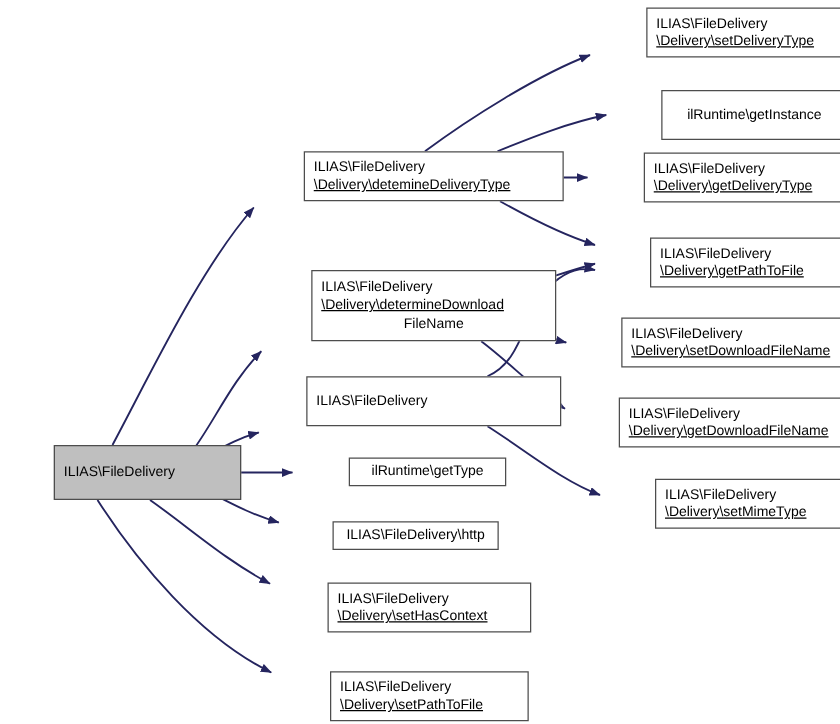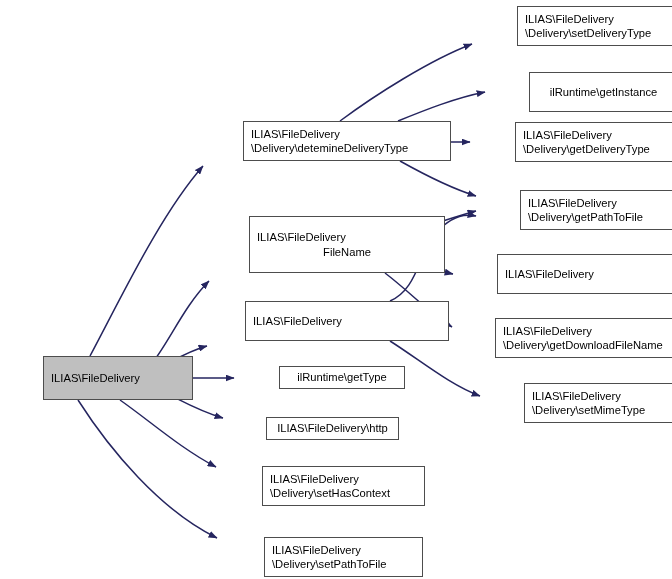--- a/index.html
+++ b/index.html
@@ -28,21 +28,21 @@
     text-align:center;
     z-index:5;
     margin-left:40px;
   }
   .node.root{
     background:#bfbfbf;
     border:1px solid #4d4d4d;
   }
   .node .ln{display:block;}
   .node .ln.l1{align-self:flex-start;padding-left:7px;}
-  .node .ln.l2{align-self:flex-start;padding-left:7px;}
+  .node .ln.l2{align-self:flex-start;padding-left:7px;text-decoration:underline;}
   .node .ln.c{align-self:center;}
   .node.one-line{justify-content:center;}
   .node.one-line .ln{align-self:center;padding-left:0;}
 </style>
 </head>
 <body>
 
 <div id="canvas">
 
   <svg id="edges" viewBox="0 0 672 579" xmlns="http://www.w3.org/2000/svg">
@@ -92,20 +92,21 @@
     <span class="ln l1">ILIAS\FileDelivery</span>
   </div>
 
   <div class="node" style="left:203px;top:121px;width:208px;height:40px;">
     <span class="ln l1">ILIAS\FileDelivery</span>
     <span class="ln l2">\Delivery\detemineDeliveryType</span>
   </div>
 
   <div class="node" style="left:209px;top:216px;width:196px;height:57px;">
     <span class="ln l1">ILIAS\FileDelivery</span>
+    <span class="ln l2">\Delivery\determineDownload</span>
     <span class="ln c">FileName</span>
   </div>
 
   <div class="node" style="left:205px;top:301px;width:204px;height:40px;">
     <span class="ln l1">ILIAS\FileDelivery</span>
   </div>
 
   <div class="node one-line" style="left:239px;top:366px;width:126px;height:23px;">
     <span class="ln">ilRuntime\getType</span>
   </div>
@@ -138,20 +139,21 @@
     <span class="ln l2">\Delivery\getDeliveryType</span>
   </div>
 
   <div class="node" style="left:480px;top:190px;width:168px;height:40px;">
     <span class="ln l1">ILIAS\FileDelivery</span>
     <span class="ln l2">\Delivery\getPathToFile</span>
   </div>
 
   <div class="node" style="left:457px;top:254px;width:210px;height:40px;">
     <span class="ln l1">ILIAS\FileDelivery</span>
+    <span class="ln l2">\Delivery\setDownloadFileName</span>
   </div>
 
   <div class="node" style="left:455px;top:318px;width:212px;height:40px;">
     <span class="ln l1">ILIAS\FileDelivery</span>
     <span class="ln l2">\Delivery\getDownloadFileName</span>
   </div>
 
   <div class="node" style="left:484px;top:383px;width:160px;height:40px;">
     <span class="ln l1">ILIAS\FileDelivery</span>
     <span class="ln l2">\Delivery\setMimeType</span>

